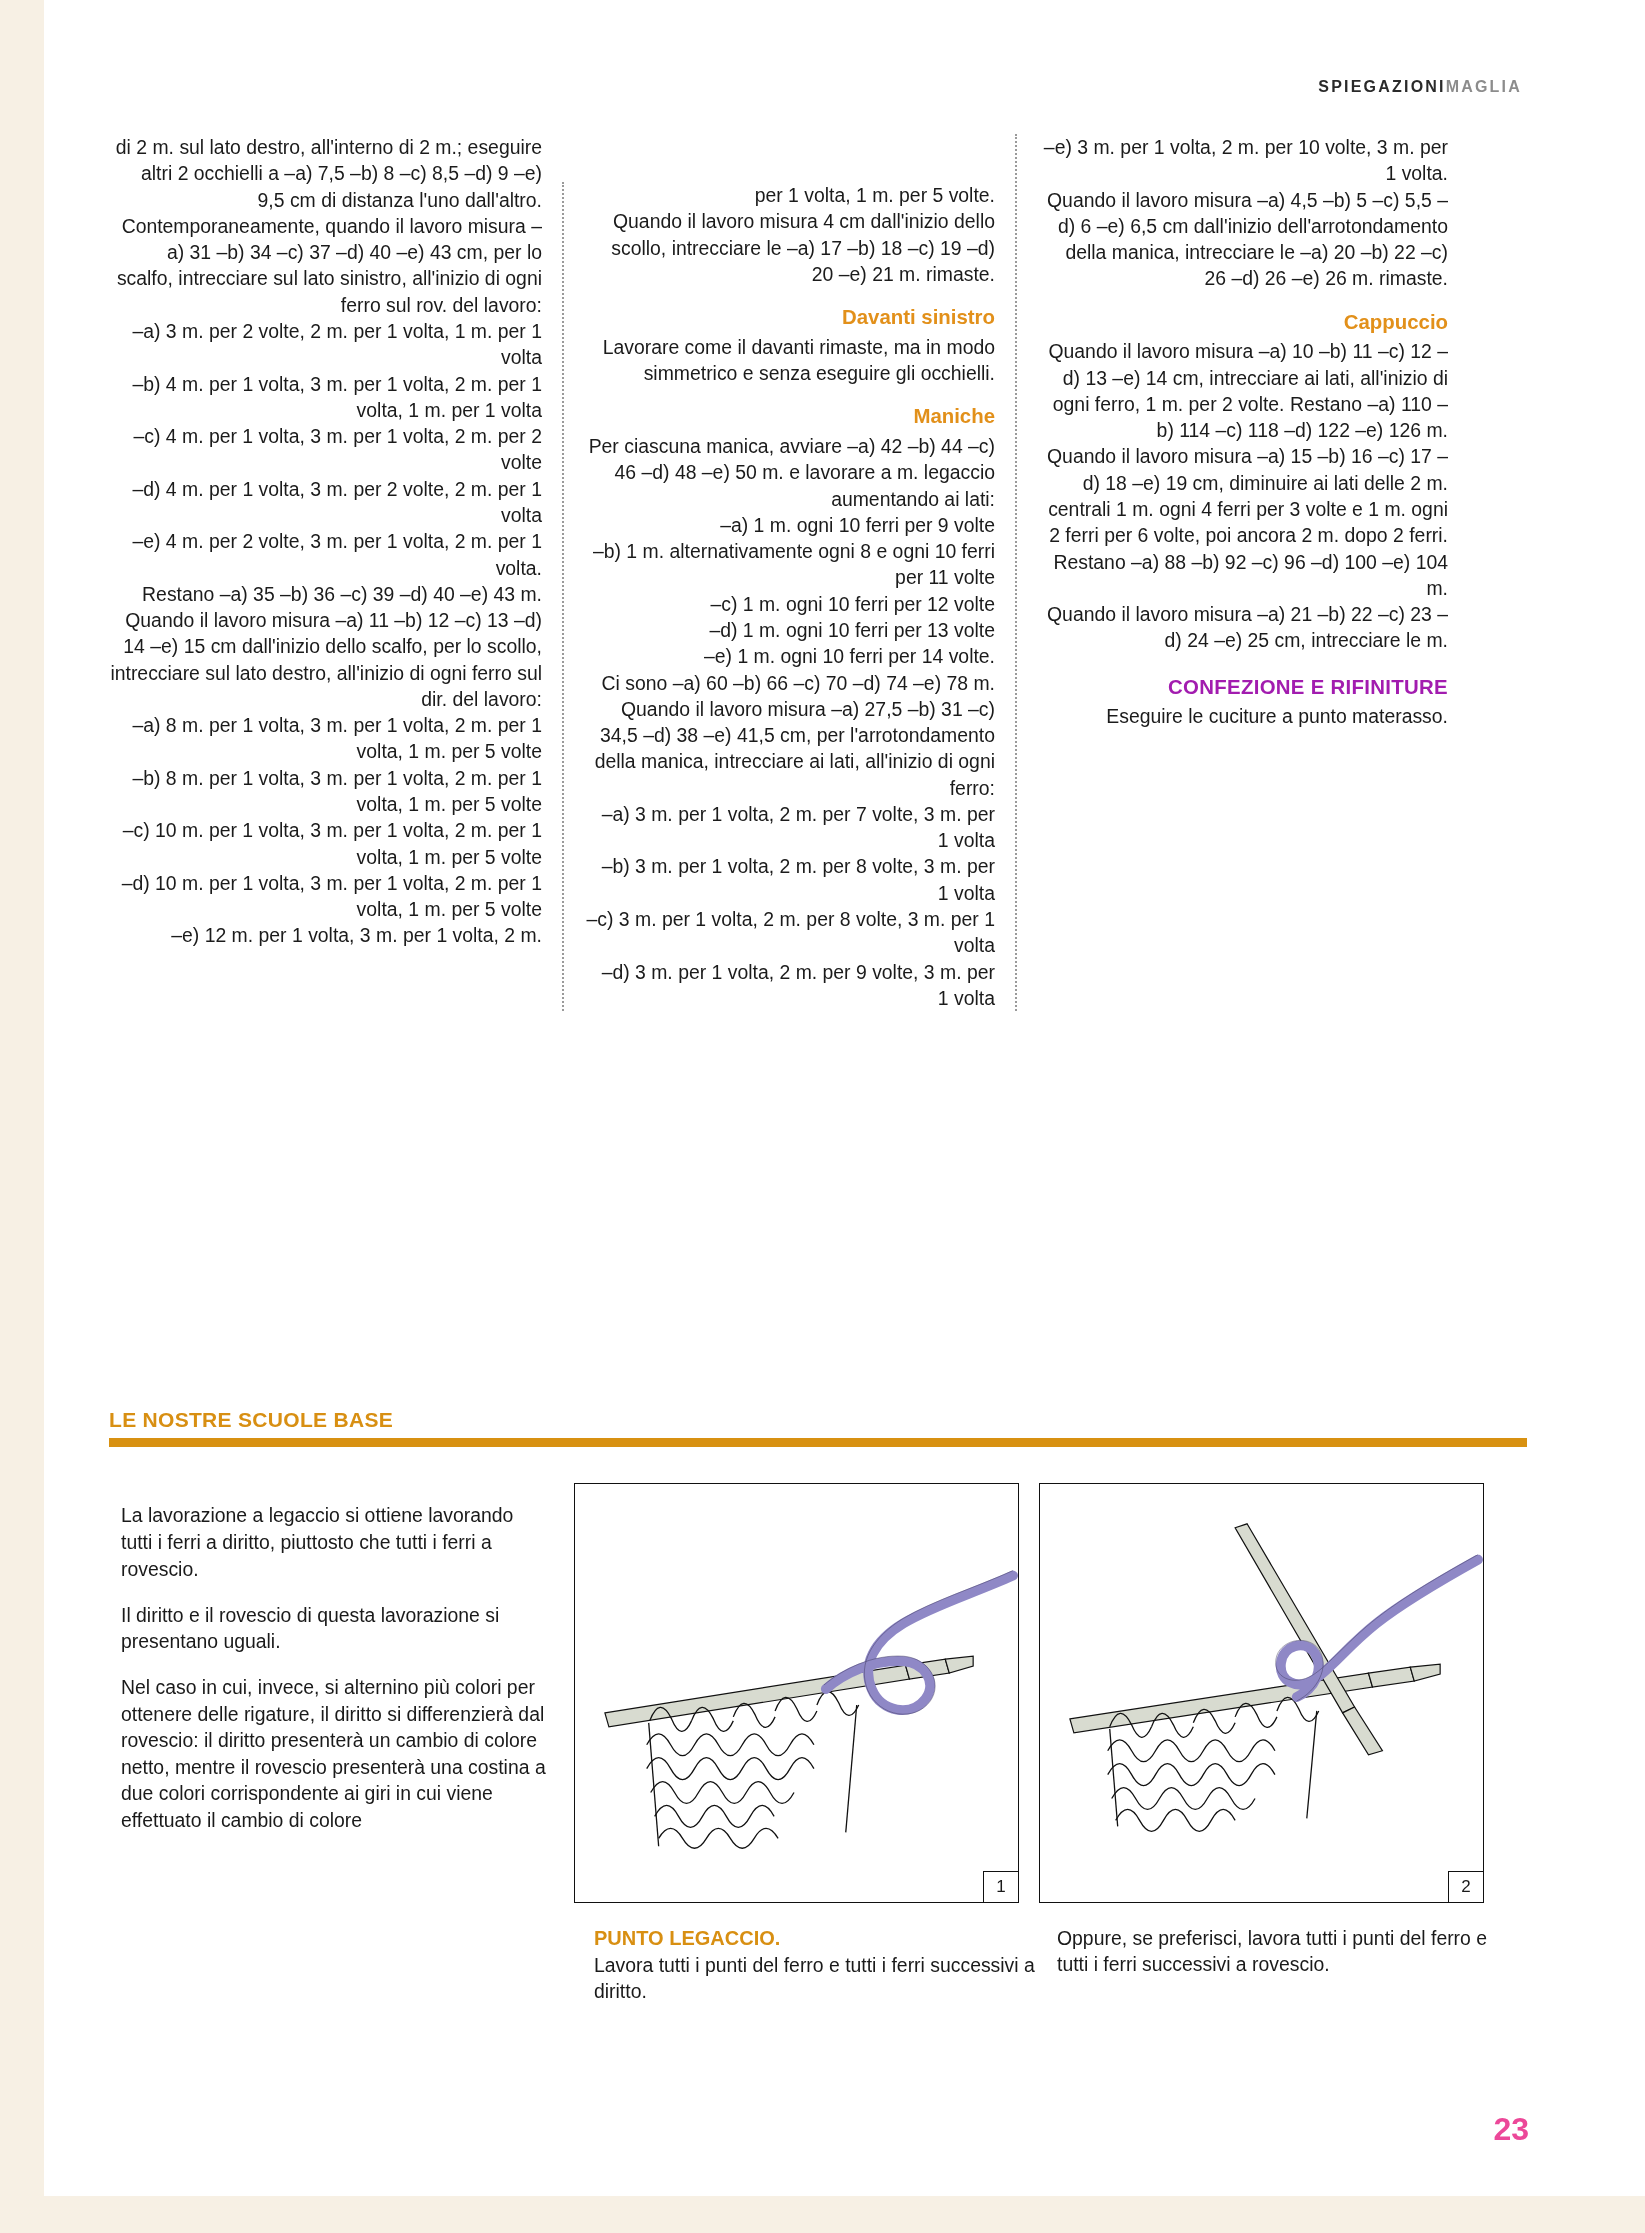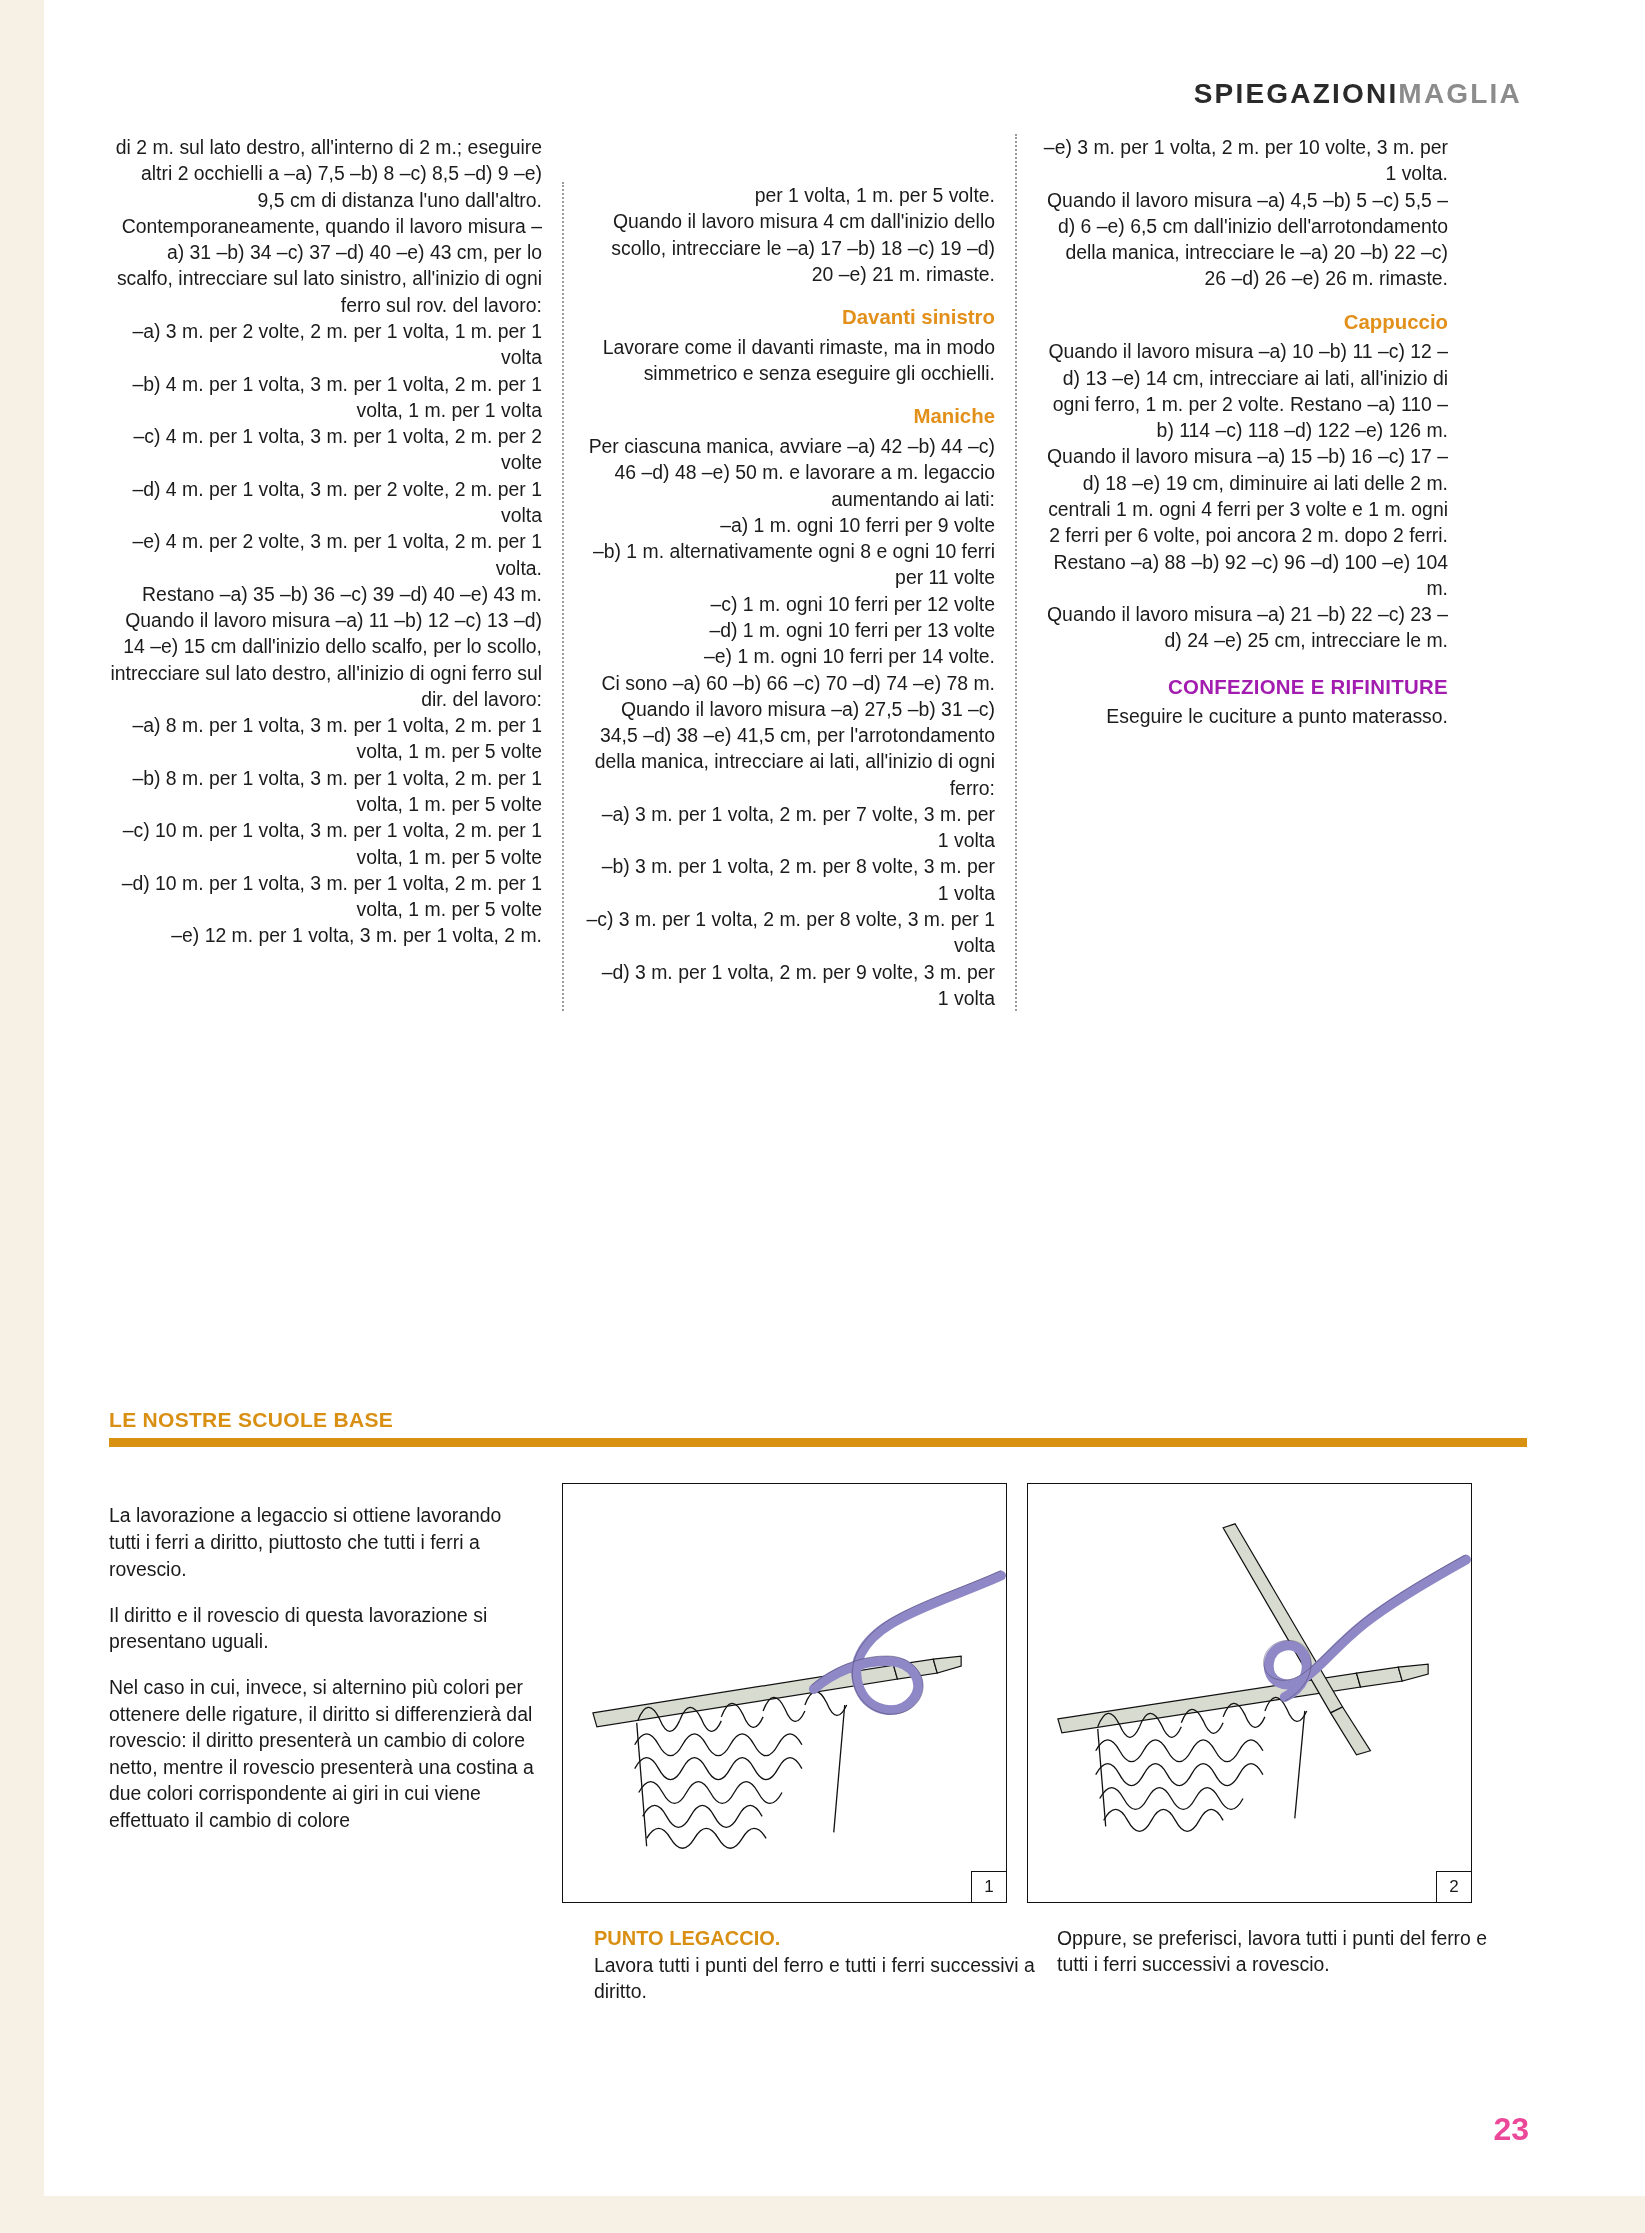--- a/index.html
+++ b/index.html
@@ -33,21 +33,21 @@
     width: 1646px; height: 38px;
     background: #f7f0e4;
   }
 
   .header {
     position: absolute;
     left: 109px;
     top: 78px;
     width: 1413px;
     text-align: right;
-    font-size: 28px;
+    font-size: 16px;
     letter-spacing: 2.2px;
     font-weight: bold;
     color: #2a2a2a;
   }
   .header .light { color: #8c8c8c; font-weight: bold; }
 
   .columns {
     position: absolute;
     left: 109px;
     top: 134px;
@@ -111,20 +111,21 @@
     top: 1483px;
     width: 1418px;
     display: flex;
   }
   .lower-text {
     width: 453px;
     padding-right: 24px;
     box-sizing: border-box;
     font-size: 19.4px;
     line-height: 1.37;
+    margin-left: 12px;
   }
   .figures {
     display: flex;
     gap: 20px;
   }
   .figbox {
     width: 443px;
     height: 418px;
     border: 1.5px solid #111;
     position: relative;

